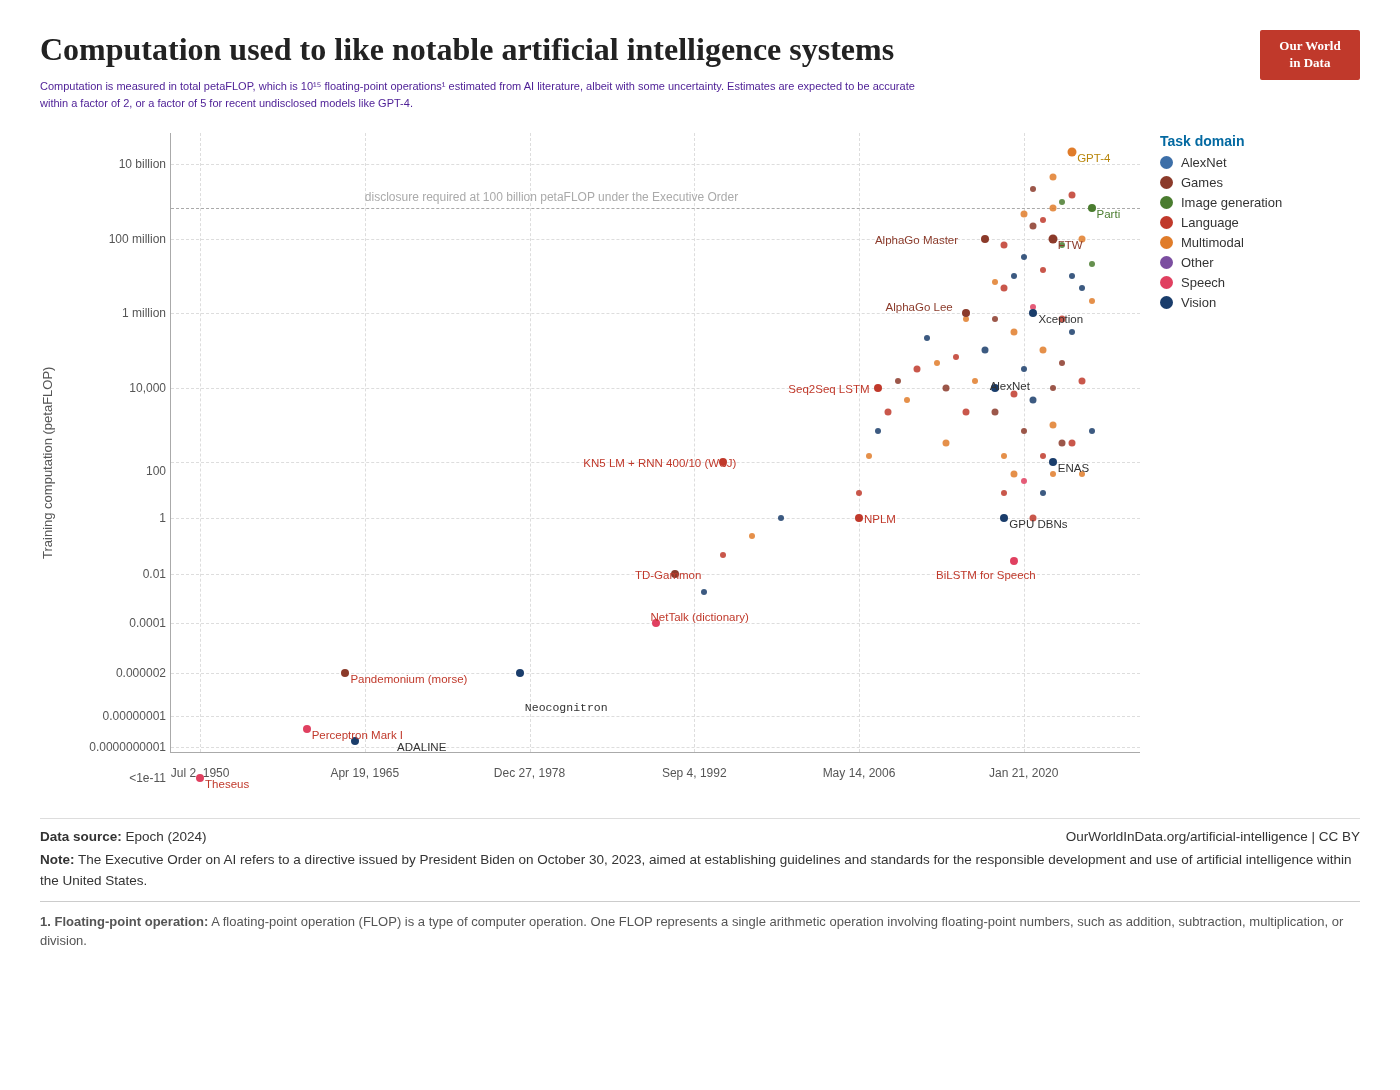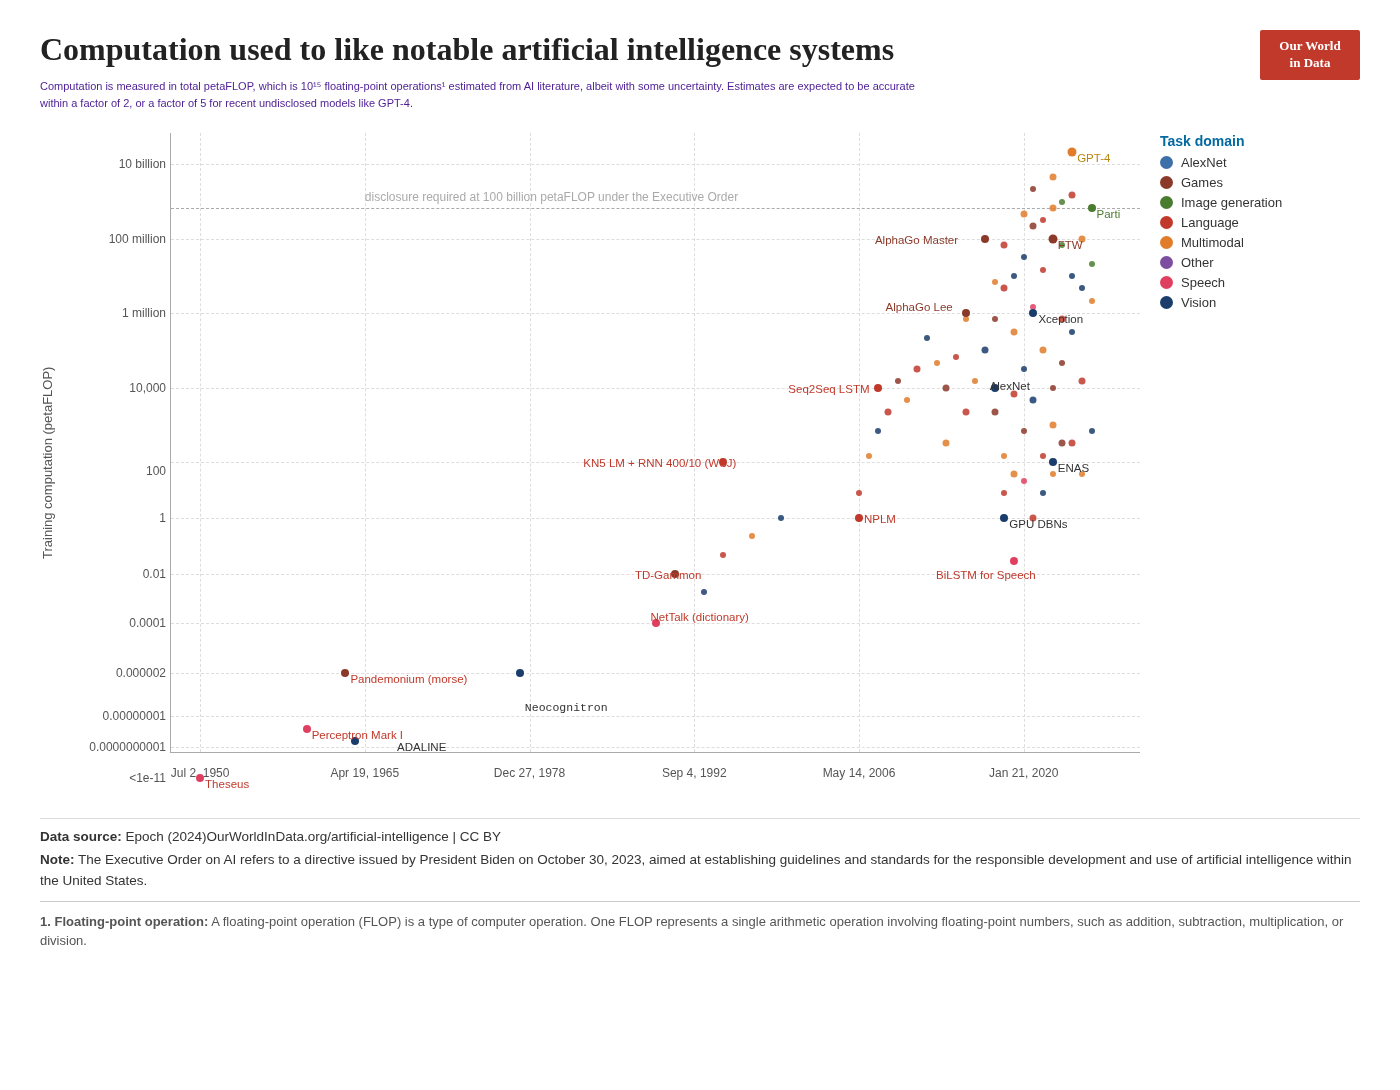--- a/index.html
+++ b/index.html
@@ -157,20 +157,21 @@
       margin-right: 8px;
       flex-shrink: 0;
     }
     .footer-area {
       margin-top: 15px;
       border-top: 1px solid #ddd;
       padding-top: 10px;
     }
     .data-source-row {
       display: flex;
+      justify-content: space-between;
       font-size: 13.5px;
       font-family: Arial, sans-serif;
       color: #333;
       margin-bottom: 6px;
     }
     .data-source-row span:first-child { font-weight: bold; }
     .note-text {
       font-size: 13.5px;
       font-family: Arial, sans-serif;
       color: #333;

